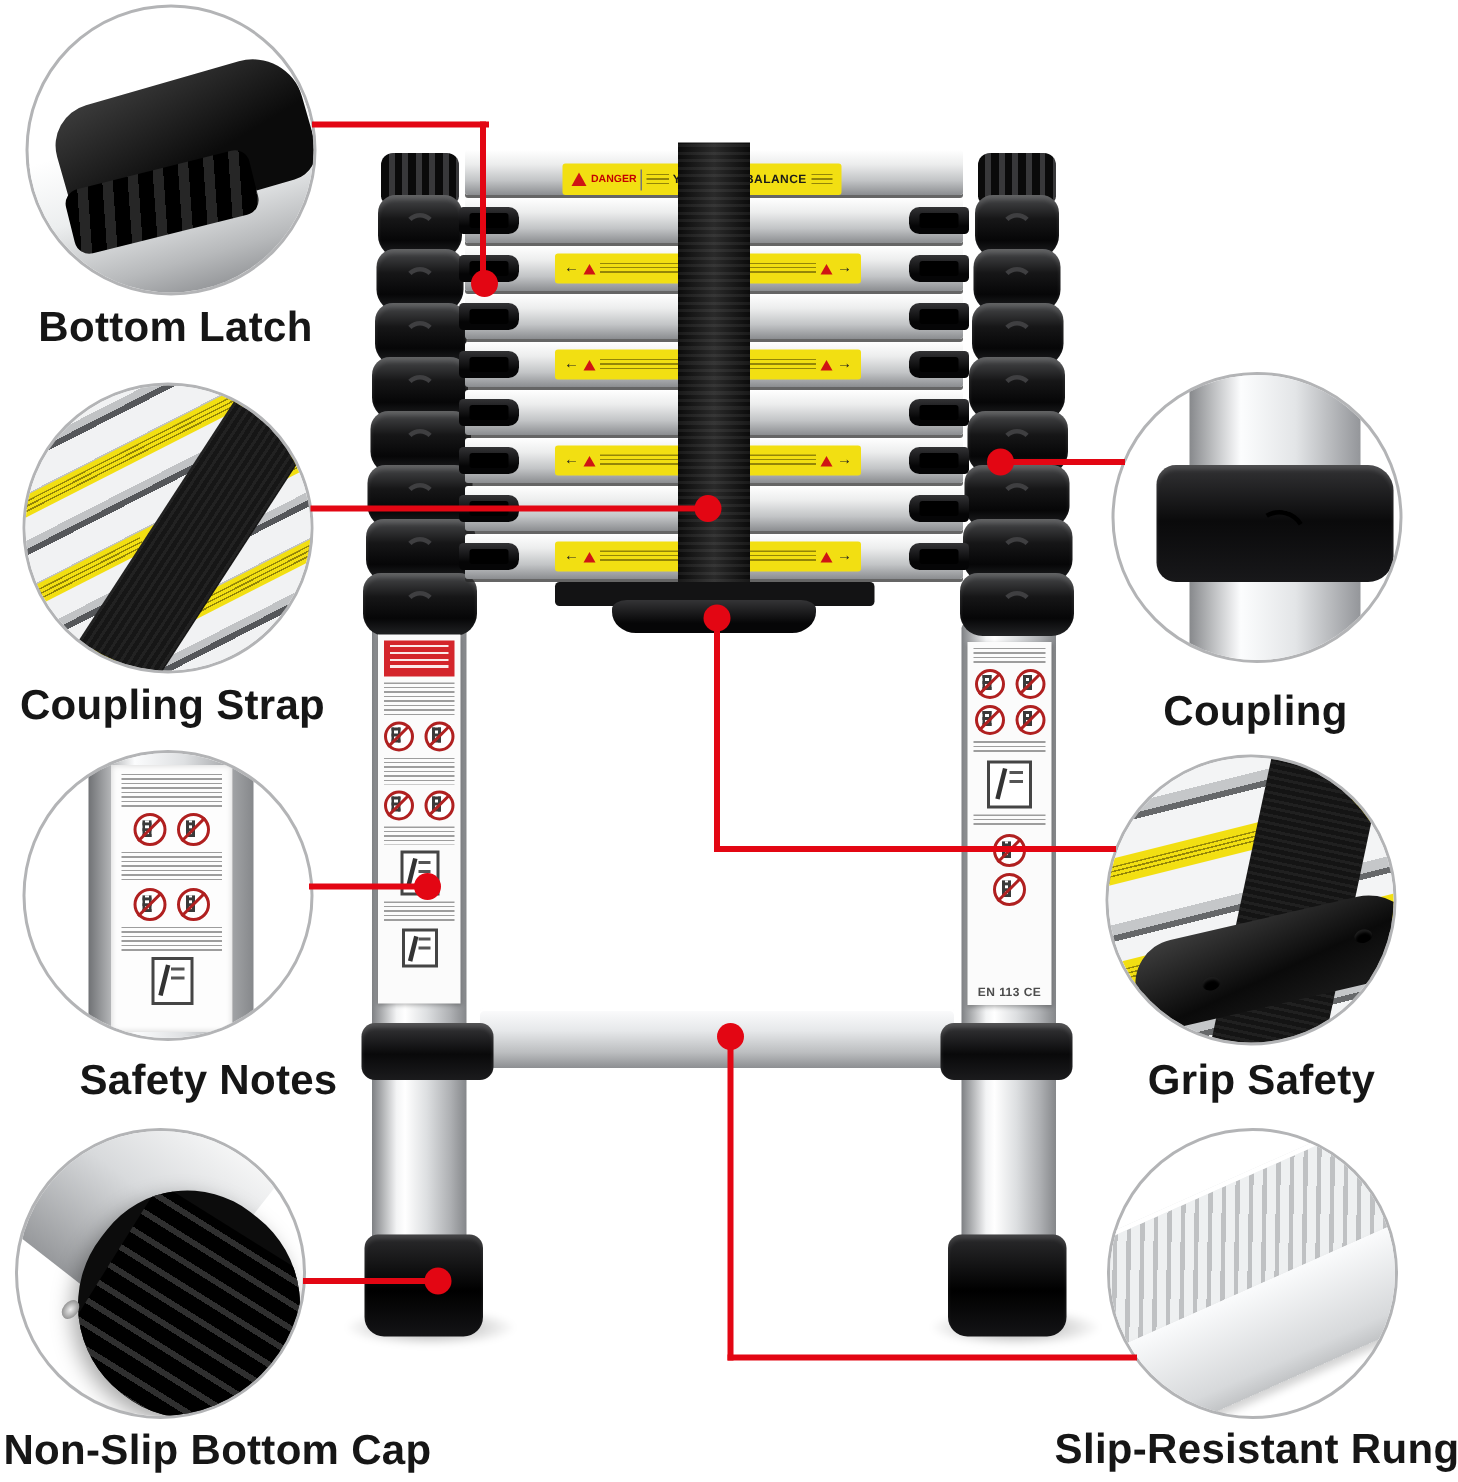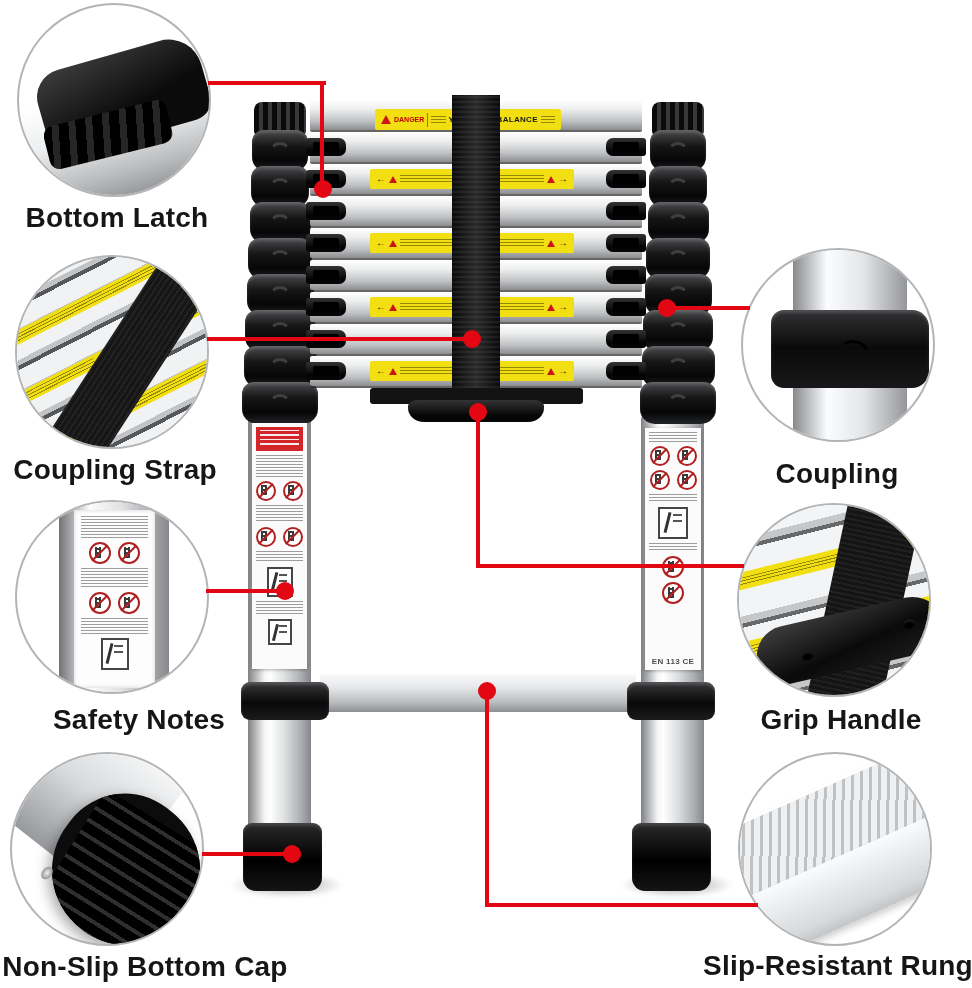--- a/index.html
+++ b/index.html
@@ -439,21 +439,21 @@
         <span class="gh-bal">YOUR BALANCE</span>
       </div>
       <div class="gh-strip" style="top:166px;">
 
         <span class="mtx inline"></span>
       </div>
     </div>
     <div class="gh-strap"></div>
     <div class="gh-handle"></div>
   </div>
-  <div class="callout-label" style="left:741px; width:200px; top:704px;">Grip Handle</div>
+  <div class="callout-label" style="left:741px; width:200px; top:704px;">Grip Safety</div>
 
   <div class="callout" style="left:738px; top:752px;">
     <div class="sr-band">
       <div class="sr-ridges"></div>
       <div class="sr-smooth"></div>
     </div>
   </div>
   <div class="callout-label" style="left:688px; width:300px; top:950px;">Slip-Resistant Rung</div>
 
 </div>

